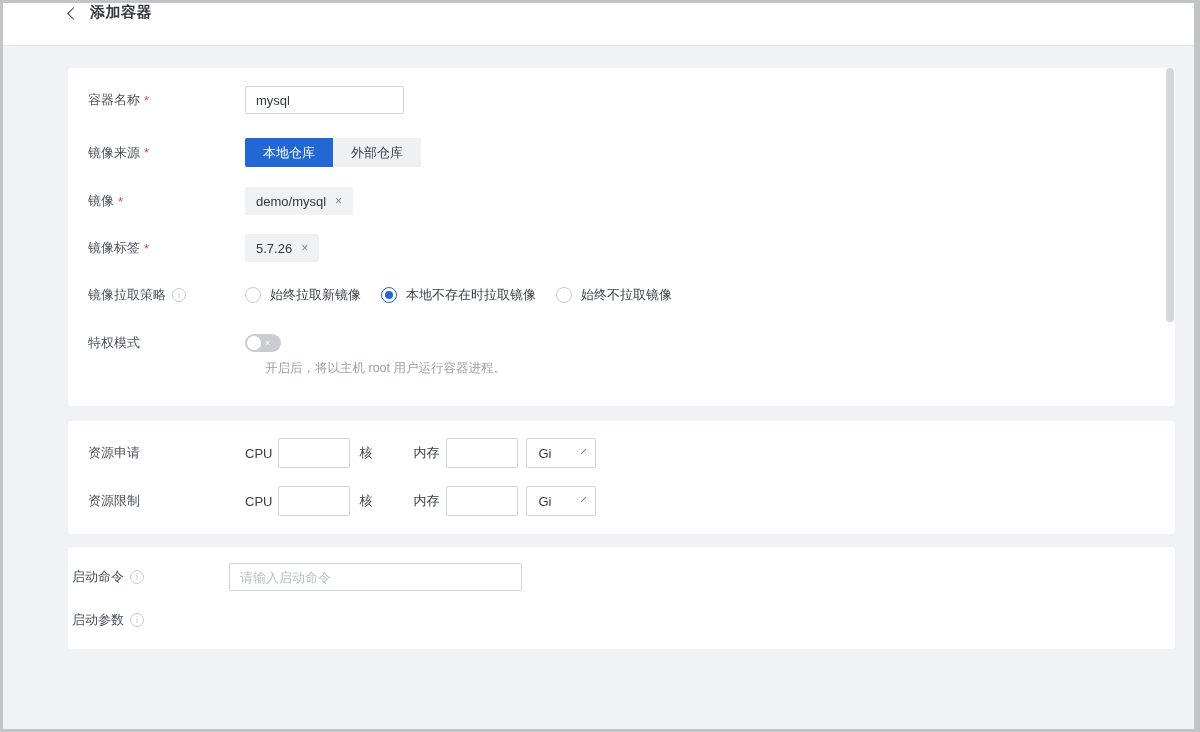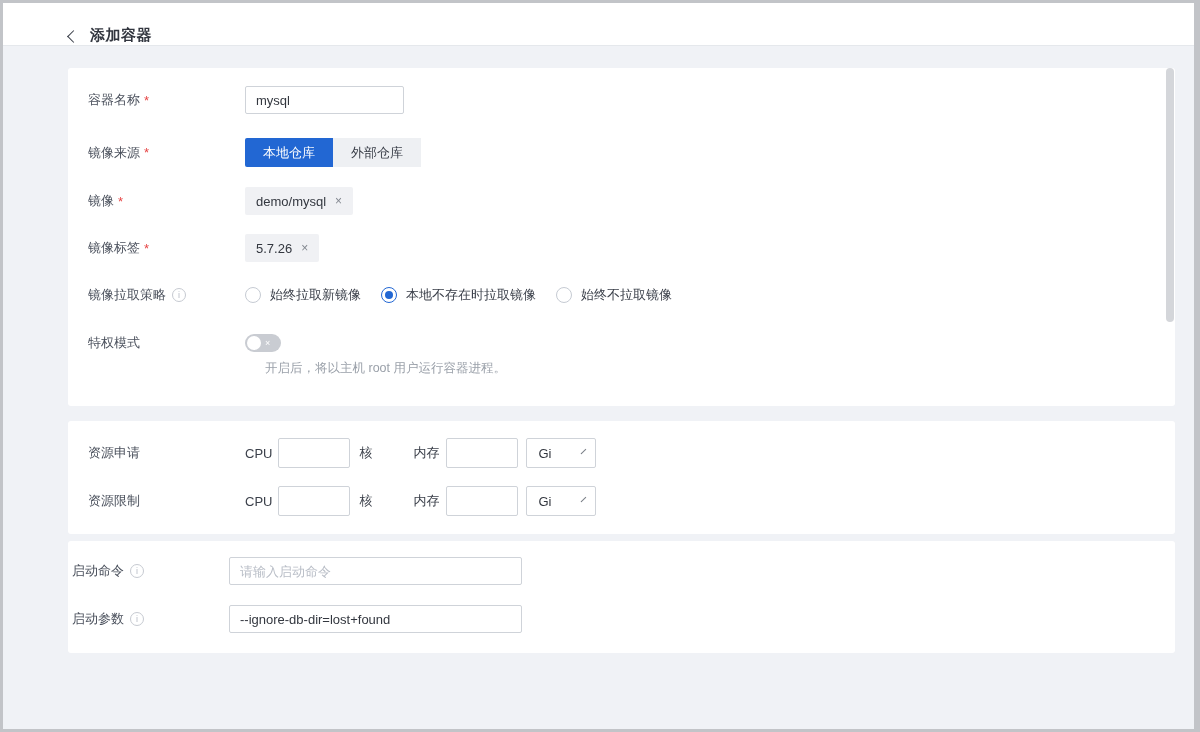--- a/index.html
+++ b/index.html
@@ -6,34 +6,34 @@
   html,body { width:1200px; height:732px; font-family:"Liberation Sans","DejaVu Sans",sans-serif; }
   .page {
     width:1200px; height:732px;
     border:3px solid #c2c4c8; border-right-width:6px;
     background:#f0f2f6;
     overflow:hidden;
   }
   
   .header {
     height:43px; background:#fff; border-bottom:1px solid #e5e8ec;
-    display:flex; align-items:flex-end; padding-left:66px;
+    display:flex; align-items:flex-start; padding-left:66px;
   }
   .back-wrap { display:flex; align-items:center; cursor:pointer; }
   .chev {
     width:9px; height:9px;
     border-left:1.6px solid #363b45; border-bottom:1.6px solid #363b45;
     transform:rotate(45deg); margin-right:12px; margin-top:1px;
   }
   .page-title { font-size:15px; font-weight:600; color:#32363f; letter-spacing:.5px; }
   
   .content { position:relative; height:682px; padding:22px 0 0 65px; }
   .card { width:1107px; background:#fff; border-radius:3px; }
   .card1 { padding:18px 0 29px 20px; margin-bottom:15px; }
-  .card2 { padding:17px 0 18px 20px; margin-bottom:7px; }
+  .card2 { padding:17px 0 18px 20px; margin-bottom:13px; }
   .card3 { padding:16px 0 20px 4px; }
   .row { display:flex; align-items:center; }
   .flabel { width:157px; flex:0 0 157px; font-size:13px; color:#4a505c; display:flex; align-items:center; }
   .req { color:#e64545; margin-left:4px; font-size:13px; }
   .info-icon {
     width:14px; height:14px; border:1px solid #c6cad1; border-radius:50%;
     color:#b9bec6; font-size:9px; line-height:12px; text-align:center;
     margin-left:6px; font-style:normal; flex:0 0 14px;
   }
   
@@ -237,20 +237,19 @@
           <i class="info-icon">i</i>
         </div>
         <input class="ipt ipt-cmd" placeholder="请输入启动命令" style="">
       </div>
 
       <div class="row mt20">
         <div class="flabel">
           <span>启动参数</span>
           <i class="info-icon">i</i>
         </div>
-        <input class="ipt ipt-cmd" value="--ignore-db-dir=lost+found" style="">
       </div>
 
     </div>
 
     <div class="scroll-thumb"></div>
   </div>
 </div>
 
 </body></html>

